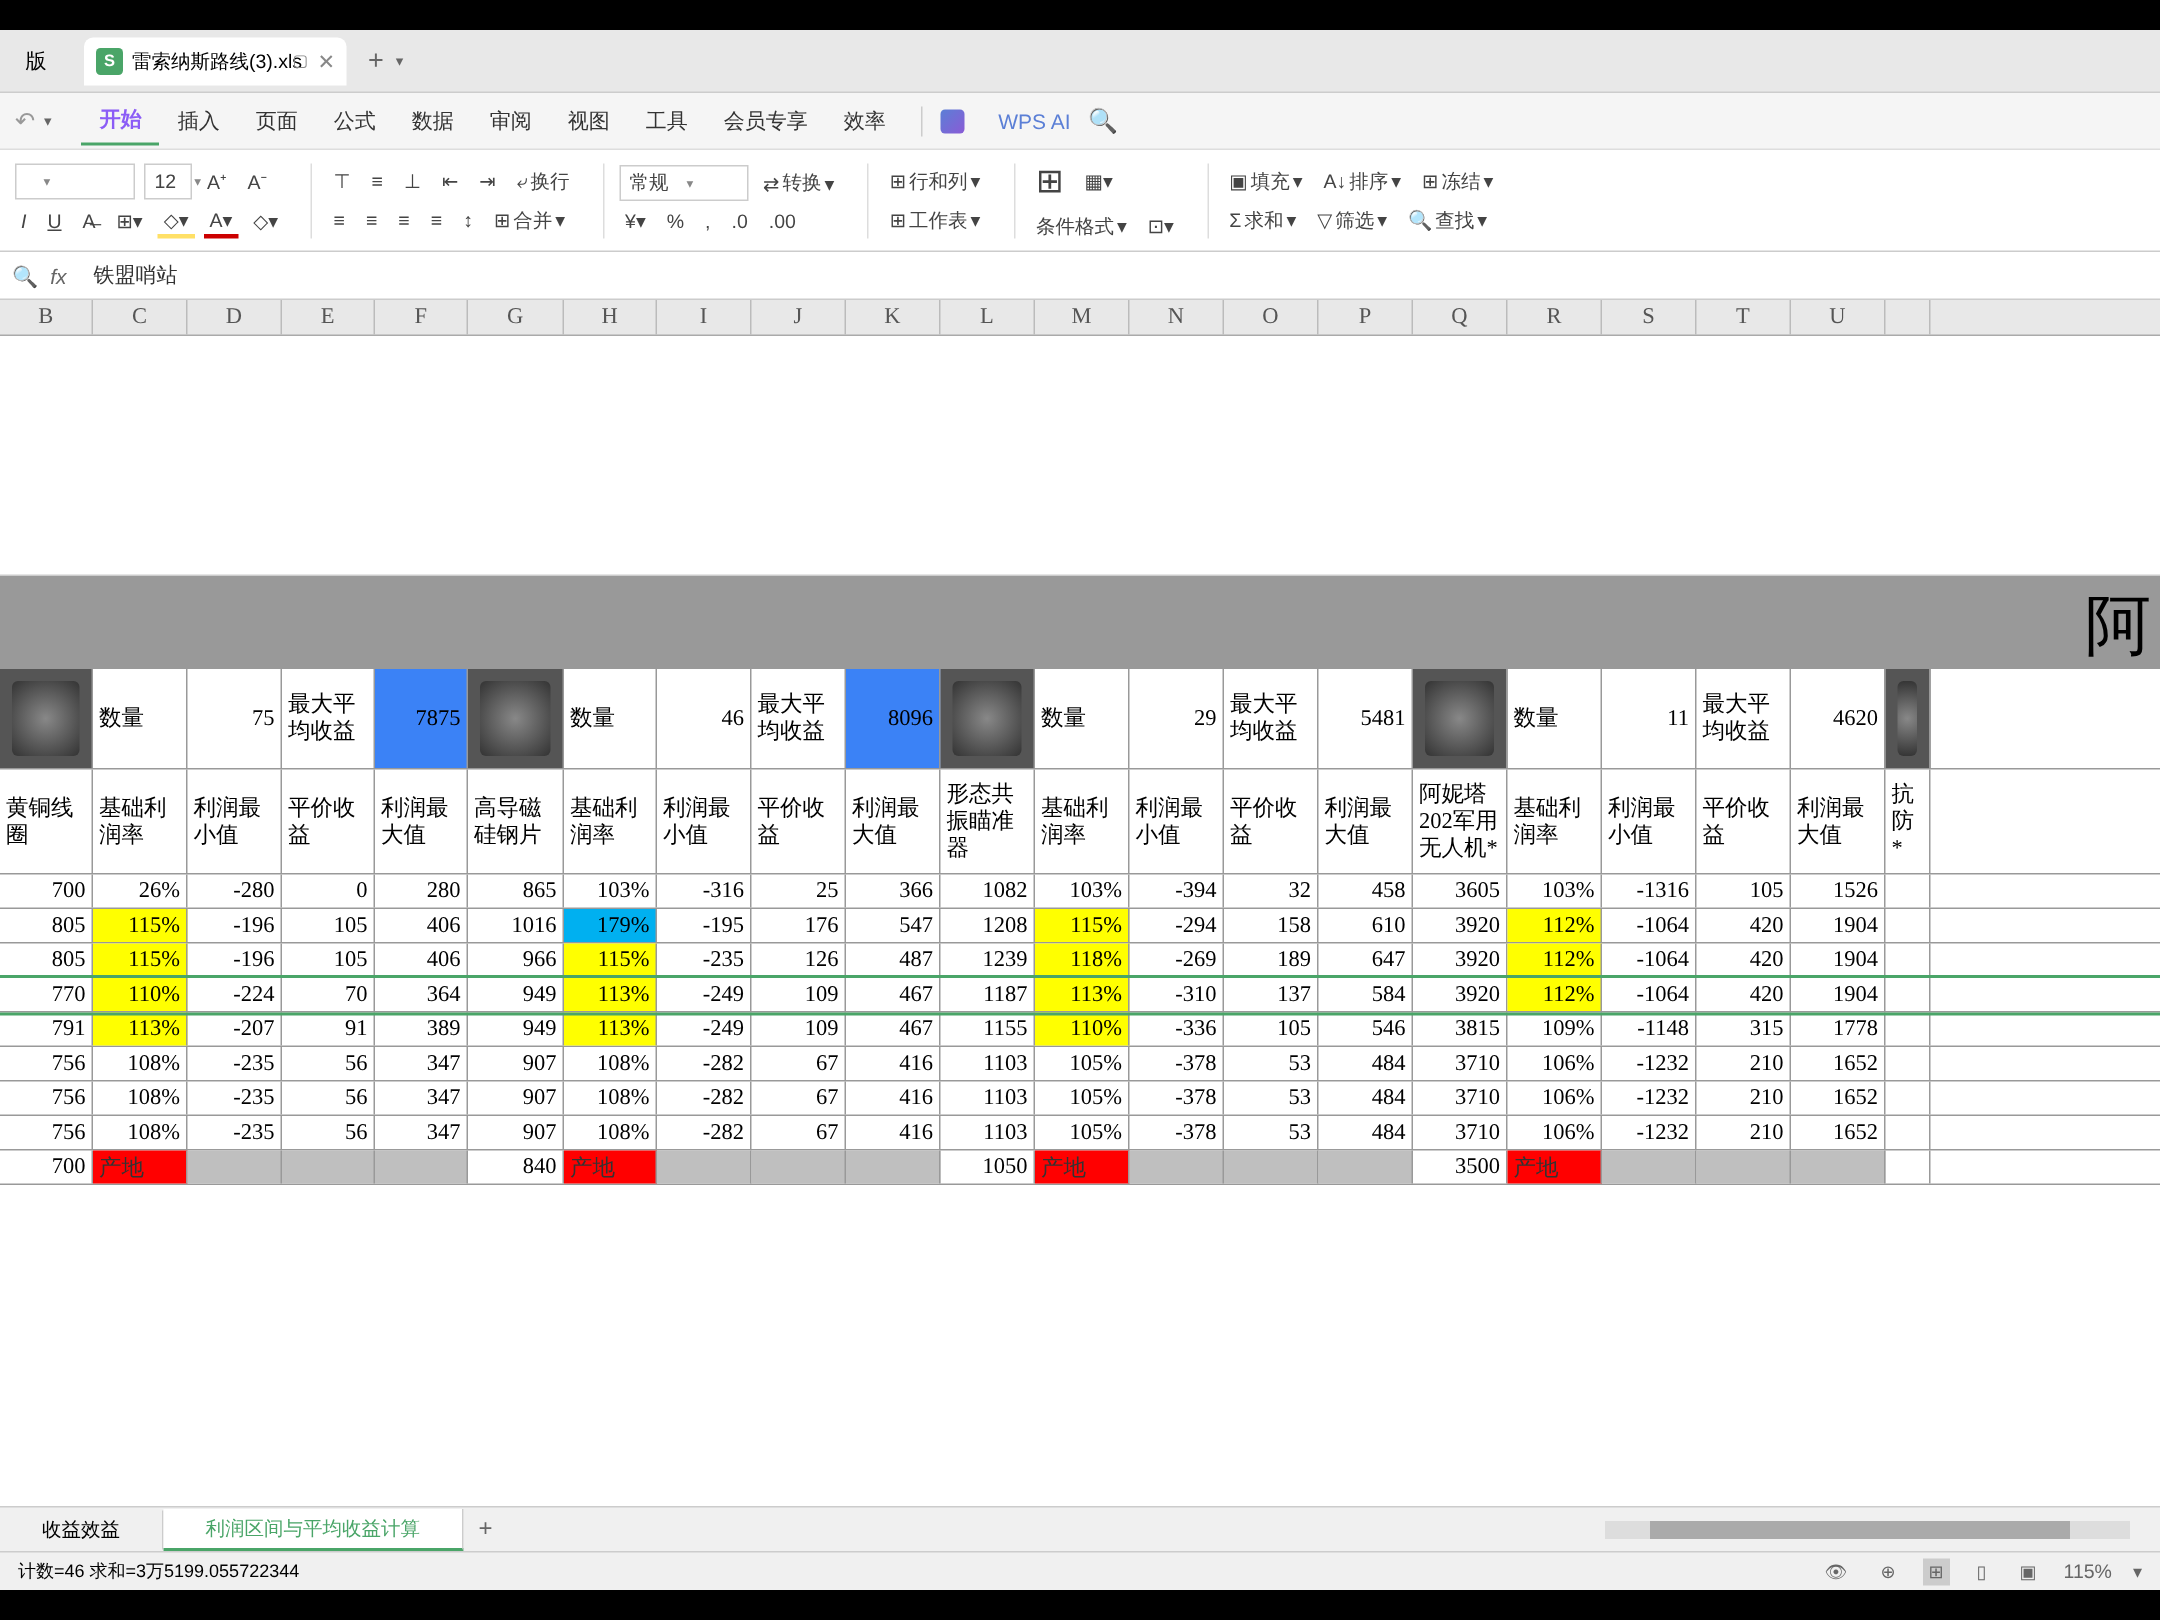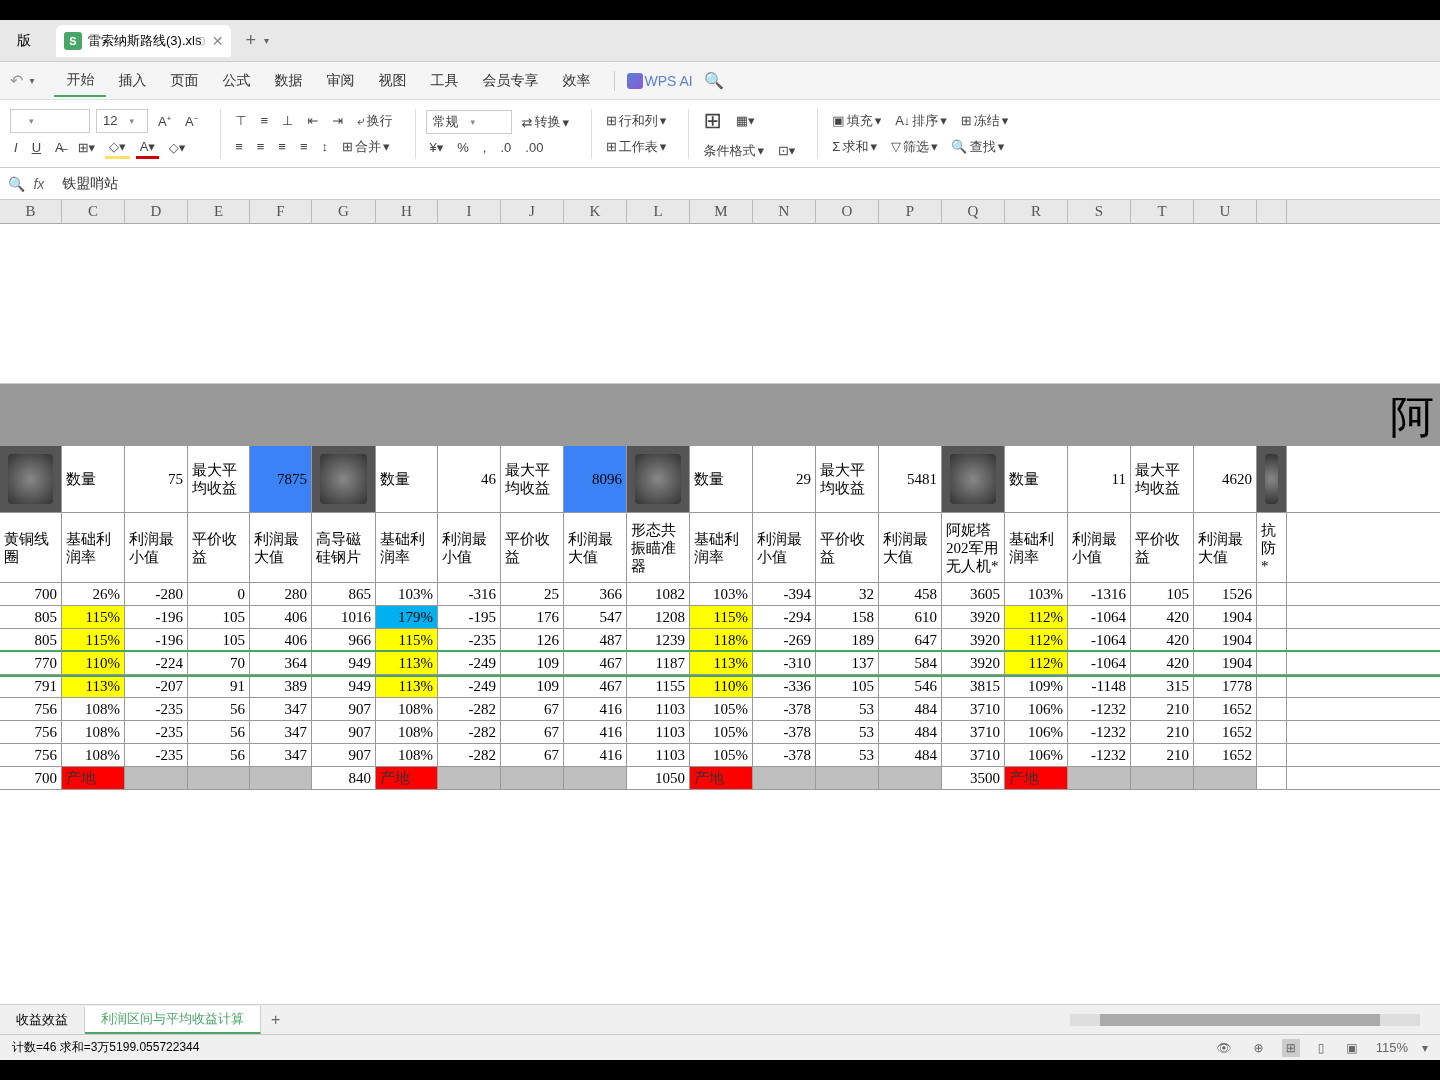--- a/index.html
+++ b/index.html
@@ -10,23 +10,23 @@
 .tab-file{height:32px;background:#fff;border-radius:6px 6px 0 0;display:flex;align-items:center;padding:0 30px 0 8px;margin-left:12px;position:relative;font-size:13px}
 .tab-s{width:18px;height:18px;background:#4aa568;color:#fff;font-size:11px;display:flex;align-items:center;justify-content:center;border-radius:3px;margin-right:6px;font-weight:bold}
 .tab-close{position:absolute;right:8px;font-size:14px;color:#888}
 .tab-pin{position:absolute;right:26px;font-size:11px;color:#888}
 .tab-add{margin-left:14px;font-size:18px;color:#666}
 .tab-more{margin-left:8px;font-size:10px;color:#666}
 .menubar{height:38px;display:flex;align-items:center;padding:0 10px;background:#f5f5f5;font-size:14px;border-bottom:1px solid #ddd}
 .menu-back{font-size:16px;color:#999;margin-right:6px}
 .menu-dd{font-size:10px;color:#666;margin-right:20px}
 .menu-item{padding:6px 12px;color:#333;cursor:pointer}
-.menu-item.active{border-bottom:2px solid #4aa568;color:#404040;font-weight:400}
+.menu-item.active{border-bottom:2px solid #4aa568;color:#8b5cf6;font-weight:700}
 .divider{width:1px;height:20px;background:#ccc;margin:0 12px}
-.wps-ai{display:flex;align-items:flex-end;gap:1px;color:#5b7fd6}
+.wps-ai{display:flex;align-items:flex-end;gap:22px;color:#5b7fd6}
 .wps-logo{width:16px;height:16px;background:linear-gradient(135deg,#5b7fd6,#8a5bd6);border-radius:3px}
 .search-ic{margin-left:12px;font-size:16px;color:#666}
 .toolbar{height:68px;background:#fff;border-bottom:1px solid #ccc;display:flex;align-items:center;padding:0 10px;font-size:13px;color:#444}
 .tb-group{display:flex;flex-direction:column;gap:4px;margin-right:8px}
 .tb-row{display:flex;align-items:center;gap:6px}
 .tb-sel{height:24px;border:1px solid #ccc;padding:0 6px;display:flex;align-items:center;font-size:13px;background:#fff}
 .tb-sel .dd{margin-left:12px;font-size:9px;color:#888}
 .tb-btn{padding:2px 4px;cursor:pointer;display:flex;align-items:center;gap:2px}
 .tb-sep{width:1px;height:50px;background:#ddd;margin:0 10px}
 .formulabar{height:32px;background:#fff;border-bottom:1px solid #ccc;display:flex;align-items:center;padding:0 8px;font-size:14px}
@@ -47,21 +47,21 @@
 .cell{border-right:1px solid #999;display:flex;align-items:center;justify-content:flex-end;padding:0 4px;font-size:15px;font-family:"SimSun",serif;overflow:hidden;white-space:nowrap}
 .cell.hdr{justify-content:flex-start;font-size:15px;line-height:1.2;white-space:normal;align-items:center}
 .cell.img{background:#555;padding:0;position:relative}
 .cell.img::after{content:"";position:absolute;inset:8px;background:radial-gradient(circle,#888,#333);border-radius:4px}
 .cell.green{background:#3b82f6}
 .cell.yellow{background:#ffff00}
 .cell.blue{background:#00b0f0}
 .cell.red{background:#ff0000;color:#333;justify-content:flex-start}
 .cell.gray{background:#bfbfbf}
 .sheetbar{height:30px;background:#f0f0f0;border-top:1px solid #ccc;display:flex;align-items:center;font-size:13px;position:absolute;bottom:26px;left:0;right:0}
-.sheet-tab{padding:4px 16px;border-right:1px solid #ccc;cursor:pointer}
+.sheet-tab{padding:4px 28px;border-right:1px solid #ccc;cursor:pointer}
 .sheet-tab.active{background:#fff;color:#4aa568;font-weight:500;border-bottom:2px solid #4aa568}
 .sheet-add{padding:0 10px;font-size:16px;color:#666}
 .scrollbar{margin-left:auto;height:12px;flex:1;max-width:350px;background:#ddd;margin-right:20px;position:relative}
 .scroll-thumb{position:absolute;left:30px;width:280px;height:100%;background:#aaa}
 .statusbar{height:26px;background:#f0f0f0;border-top:1px solid #ccc;display:flex;align-items:center;padding:0 12px;font-size:12px;position:absolute;bottom:0;left:0;right:0}
 .status-right{margin-left:auto;display:flex;align-items:center;gap:14px;color:#666}
 .zoom{font-size:13px}
 .view-ic{padding:2px 4px}
 .view-ic.active{background:#ccc}
 
@@ -103,21 +103,21 @@
       </span>
  <span class="search-ic">🔍</span>
 </div>
 
 <div class="toolbar">
  <div class="tb-group">
   <div class="tb-row">
    <div class="tb-sel" style="width:80px">
             <span class="dd">▾</span>
           </div>
-   <div class="tb-sel" style="width:52px">
+   <div class="tb-sel" style="width:32px">
             <span>12</span>
             <span class="dd">▾</span>
           </div>
    <span class="tb-btn">A⁺</span>
    <span class="tb-btn">A⁻</span>
   </div>
   <div class="tb-row">
    <span class="tb-btn">
             <i>I</i>
           </span>

